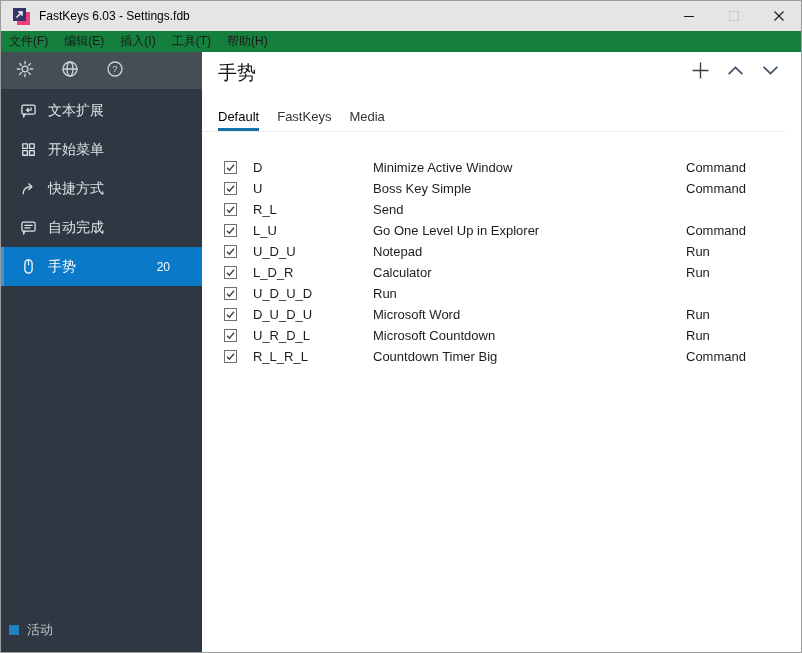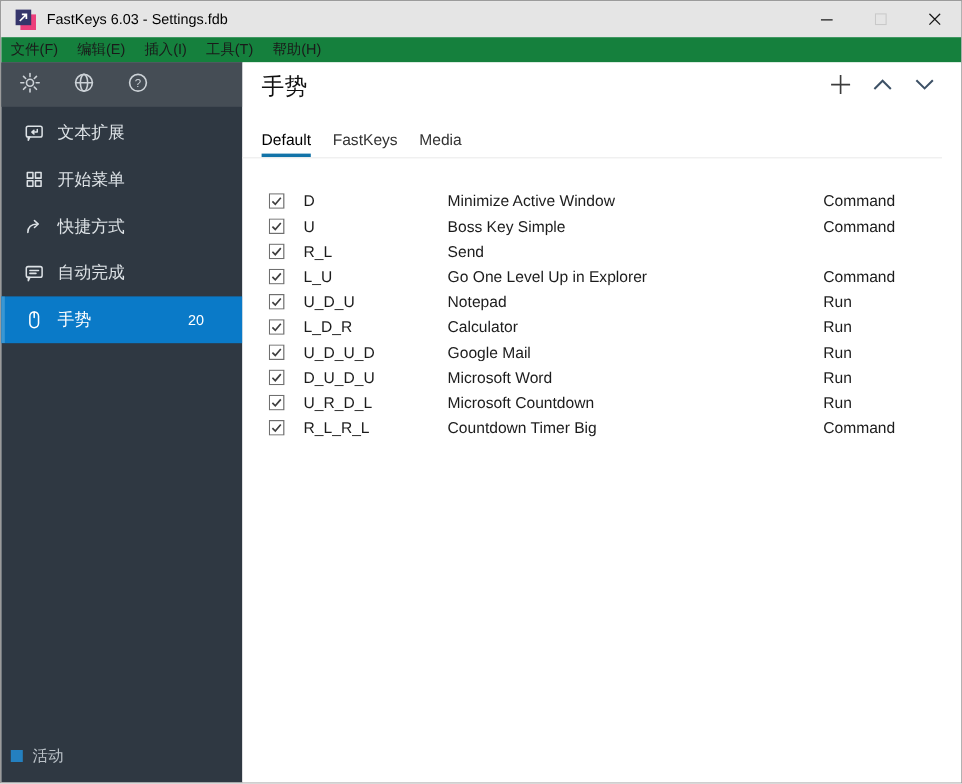--- a/index.html
+++ b/index.html
@@ -285,21 +285,20 @@
           </div>
           <div class="row">
             <span class="cbcell">
               <span class="checkbox">
                 <svg width="11" height="11" viewBox="0 0 11 11" fill="none" stroke="#3f3f3f" stroke-width="1.4">
                   <path d="M2 5.8 L4.4 8.2 L9 2.8"></path>
                 </svg>
               </span>
             </span>
             <span>U_D_U_D</span>
-            <span>Google Mail</span>
             <span>Run</span>
           </div>
           <div class="row">
             <span class="cbcell">
               <span class="checkbox">
                 <svg width="11" height="11" viewBox="0 0 11 11" fill="none" stroke="#3f3f3f" stroke-width="1.4">
                   <path d="M2 5.8 L4.4 8.2 L9 2.8"></path>
                 </svg>
               </span>
             </span>

